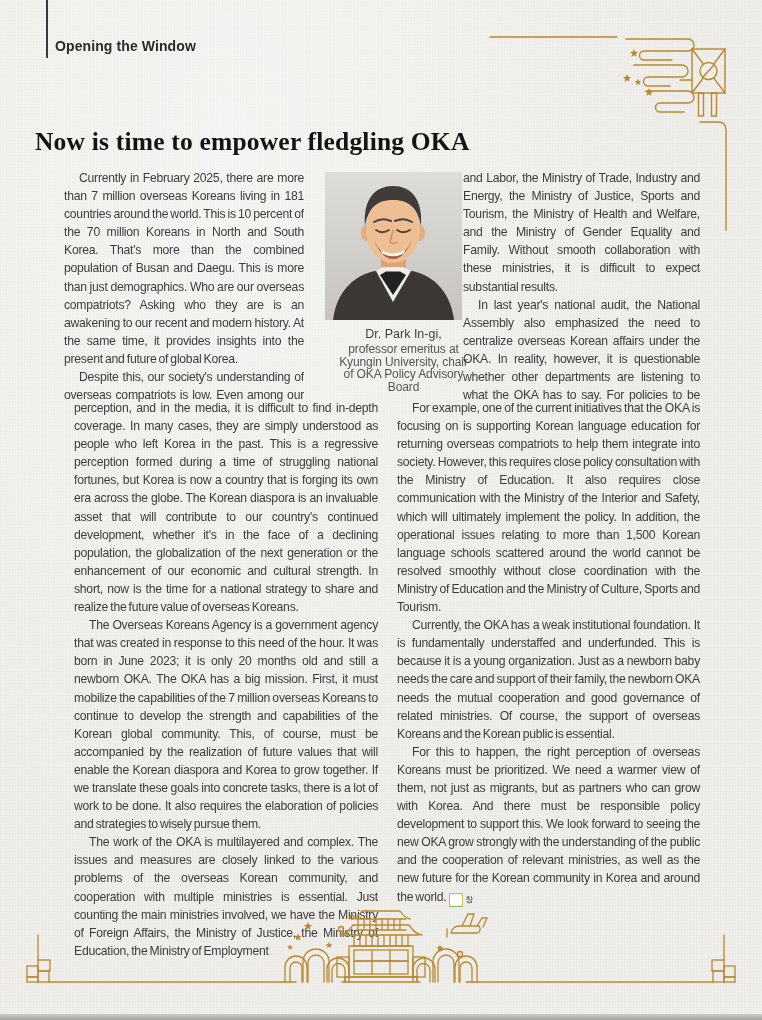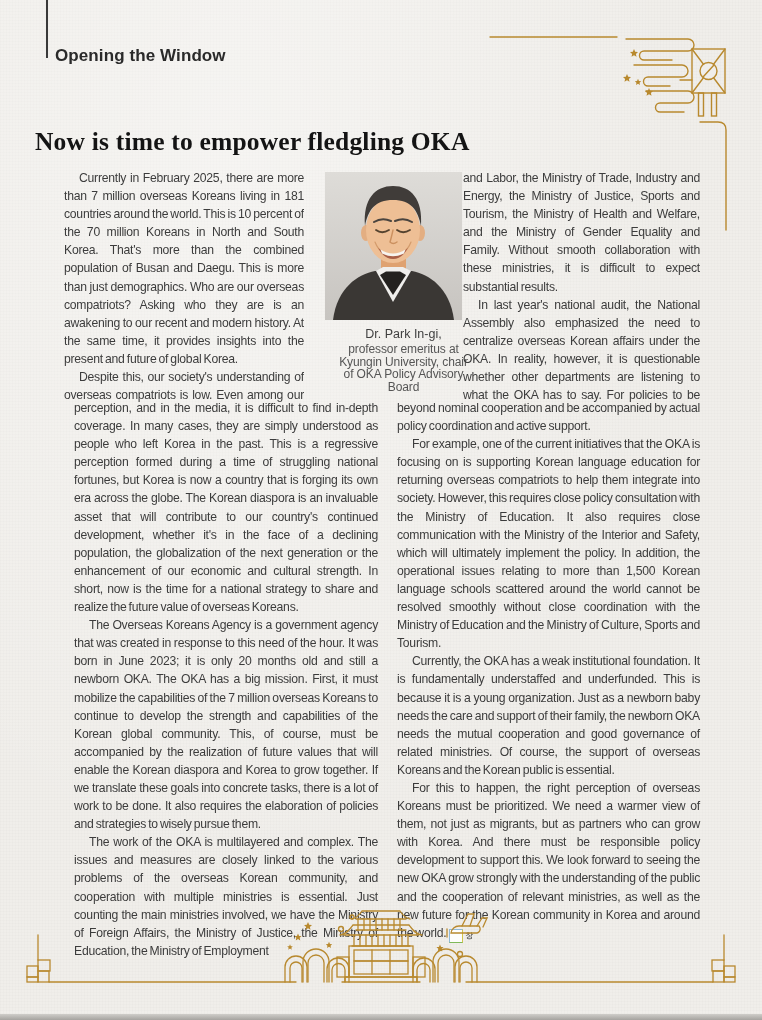--- a/index.html
+++ b/index.html
@@ -6,21 +6,21 @@
   .page{
     position:relative; width:762px; height:1020px; overflow:hidden;
     background-color:#f0eeea;
     background-image:
       radial-gradient(ellipse at 30% 15%, rgba(255,255,255,.4), transparent 60%),
       repeating-linear-gradient(0deg, rgba(0,0,0,.013) 0 1px, transparent 1px 3px),
       repeating-linear-gradient(90deg, rgba(0,0,0,.013) 0 1px, transparent 1px 3px);
     font-family:"Liberation Sans", sans-serif;
   }
   .kicker-rule{position:absolute; left:46px; top:0; width:2px; height:58px; background:#3a3a3a;}
-  .kicker{position:absolute; left:55px; top:46px; font-size:17px; font-weight:bold; color:#2a2a2a; letter-spacing:.1px;}
+  .kicker{position:absolute; left:55px; top:38px; font-size:14px; font-weight:bold; color:#2a2a2a; letter-spacing:.1px;}
   .title{
     position:absolute; left:0; top:110px; width:100%; text-align:left;
     font-family:"Liberation Serif", serif; font-weight:700; font-size:25.5px; color:#141414; letter-spacing:.2px;padding-left:35px;
   }
   .col{
     position:absolute; text-align:justify; color:#3c3c3c;
     font-size:12.2px; line-height:18.1px; letter-spacing:-.25px; word-spacing:-1px;
   }
   .col p{margin:0;}
   .col p.indent{text-indent:15px;}
@@ -121,21 +121,20 @@
     <p class="indent">In last year's national audit, the National Assembly also emphasized the need to centralize overseas Korean affairs under the OKA. In reality, however, it is questionable whether other departments are listening to what the OKA has to say. For policies to be effective, they must go</p>
   </div>
 
   <div class="col col-bl">
     <p>perception, and in the media, it is difficult to find in-depth coverage. In many cases, they are simply understood as people who left Korea in the past. This is a regressive perception formed during a time of struggling national fortunes, but Korea is now a country that is forging its own era across the globe. The Korean diaspora is an invaluable asset that will contribute to our country's continued development, whether it's in the face of a declining population, the globalization of the next generation or the enhancement of our economic and cultural strength. In short, now is the time for a national strategy to share and realize the future value of overseas Koreans.</p>
     <p class="indent">The Overseas Koreans Agency is a government agency that was created in response to this need of the hour. It was born in June 2023; it is only 20 months old and still a newborn OKA. The OKA has a big mission. First, it must mobilize the capabilities of the 7 million overseas Koreans to continue to develop the strength and capabilities of the Korean global community. This, of course, must be accompanied by the realization of future values that will enable the Korean diaspora and Korea to grow together. If we translate these goals into concrete tasks, there is a lot of work to be done. It also requires the elaboration of policies and strategies to wisely pursue them.</p>
     <p class="indent">The work of the OKA is multilayered and complex. The issues and measures are closely linked to the various problems of the overseas Korean community, and cooperation with multiple ministries is essential. Just counting the main ministries involved, we have the Ministry of Foreign Affairs, the Ministry of Justice, the Ministry of Education, the Ministry of Employment</p>
   </div>
 
   <div class="col col-br">
-    <p>beyond nominal cooperation and be accompanied by actual policy coordination and active support.</p>
     <p class="indent">For example, one of the current initiatives that the OKA is focusing on is supporting Korean language education for returning overseas compatriots to help them integrate into society. However, this requires close policy consultation with the Ministry of Education. It also requires close communication with the Ministry of the Interior and Safety, which will ultimately implement the policy. In addition, the operational issues relating to more than 1,500 Korean language schools scattered around the world cannot be resolved smoothly without close coordination with the Ministry of Education and the Ministry of Culture, Sports and Tourism.</p>
     <p class="indent">Currently, the OKA has a weak institutional foundation. It is fundamentally understaffed and underfunded. This is because it is a young organization. Just as a newborn baby needs the care and support of their family, the newborn OKA needs the mutual cooperation and good governance of related ministries. Of course, the support of overseas Koreans and the Korean public is essential.</p>
     <p class="indent"><span>For this to happen, the right perception of overseas Koreans must be prioritized. We need a warmer view of them, not just as migrants, but as partners who can grow with Korea. And there must be responsible policy development to support this. We look forward to seeing the new OKA grow strongly with the understanding of the public and the cooperation of relevant ministries, as well as the new future for the Korean community in Korea and around the world.</span><span class="endmark">창</span></p>
   </div>
 
   <svg class="orn-bottom" viewBox="0 0 762 112">
     <g fill="none" stroke="#b8892e" stroke-width="1.3" stroke-linecap="round">
       <g>
         <path d="M38,30 V55"></path>
         <rect x="38" y="55" width="12" height="11"></rect>

